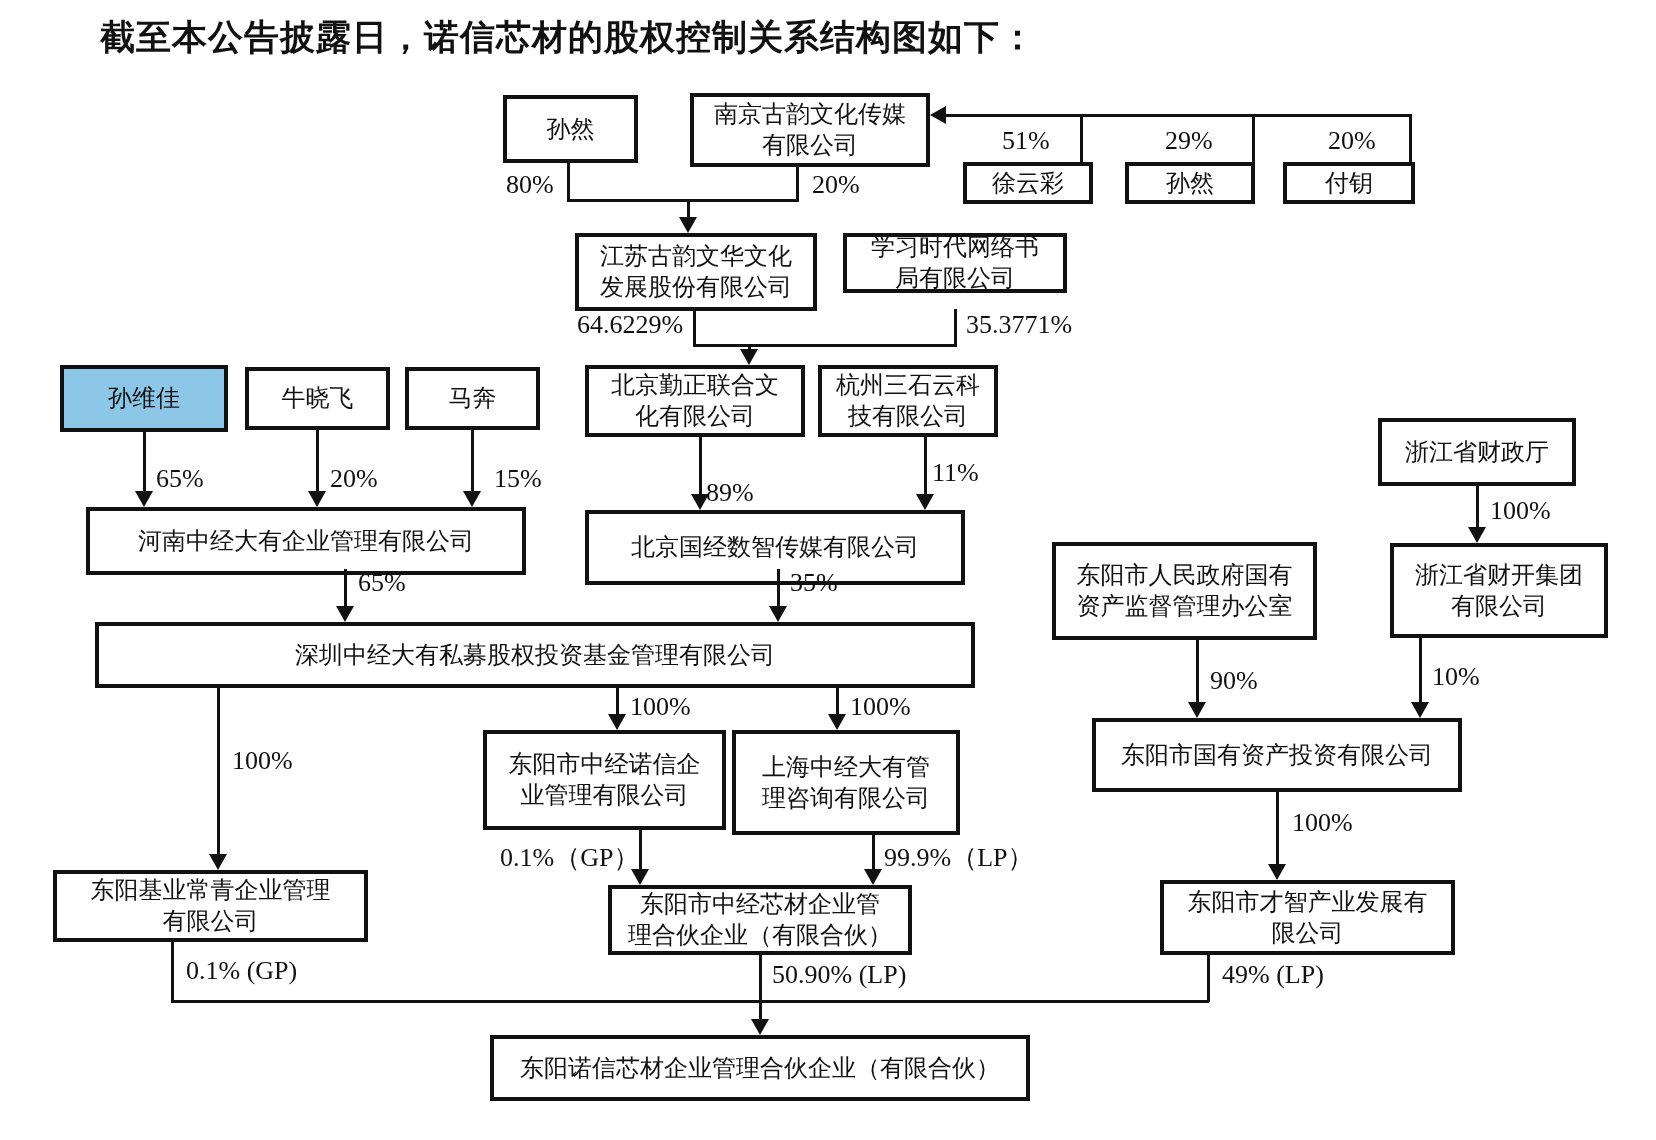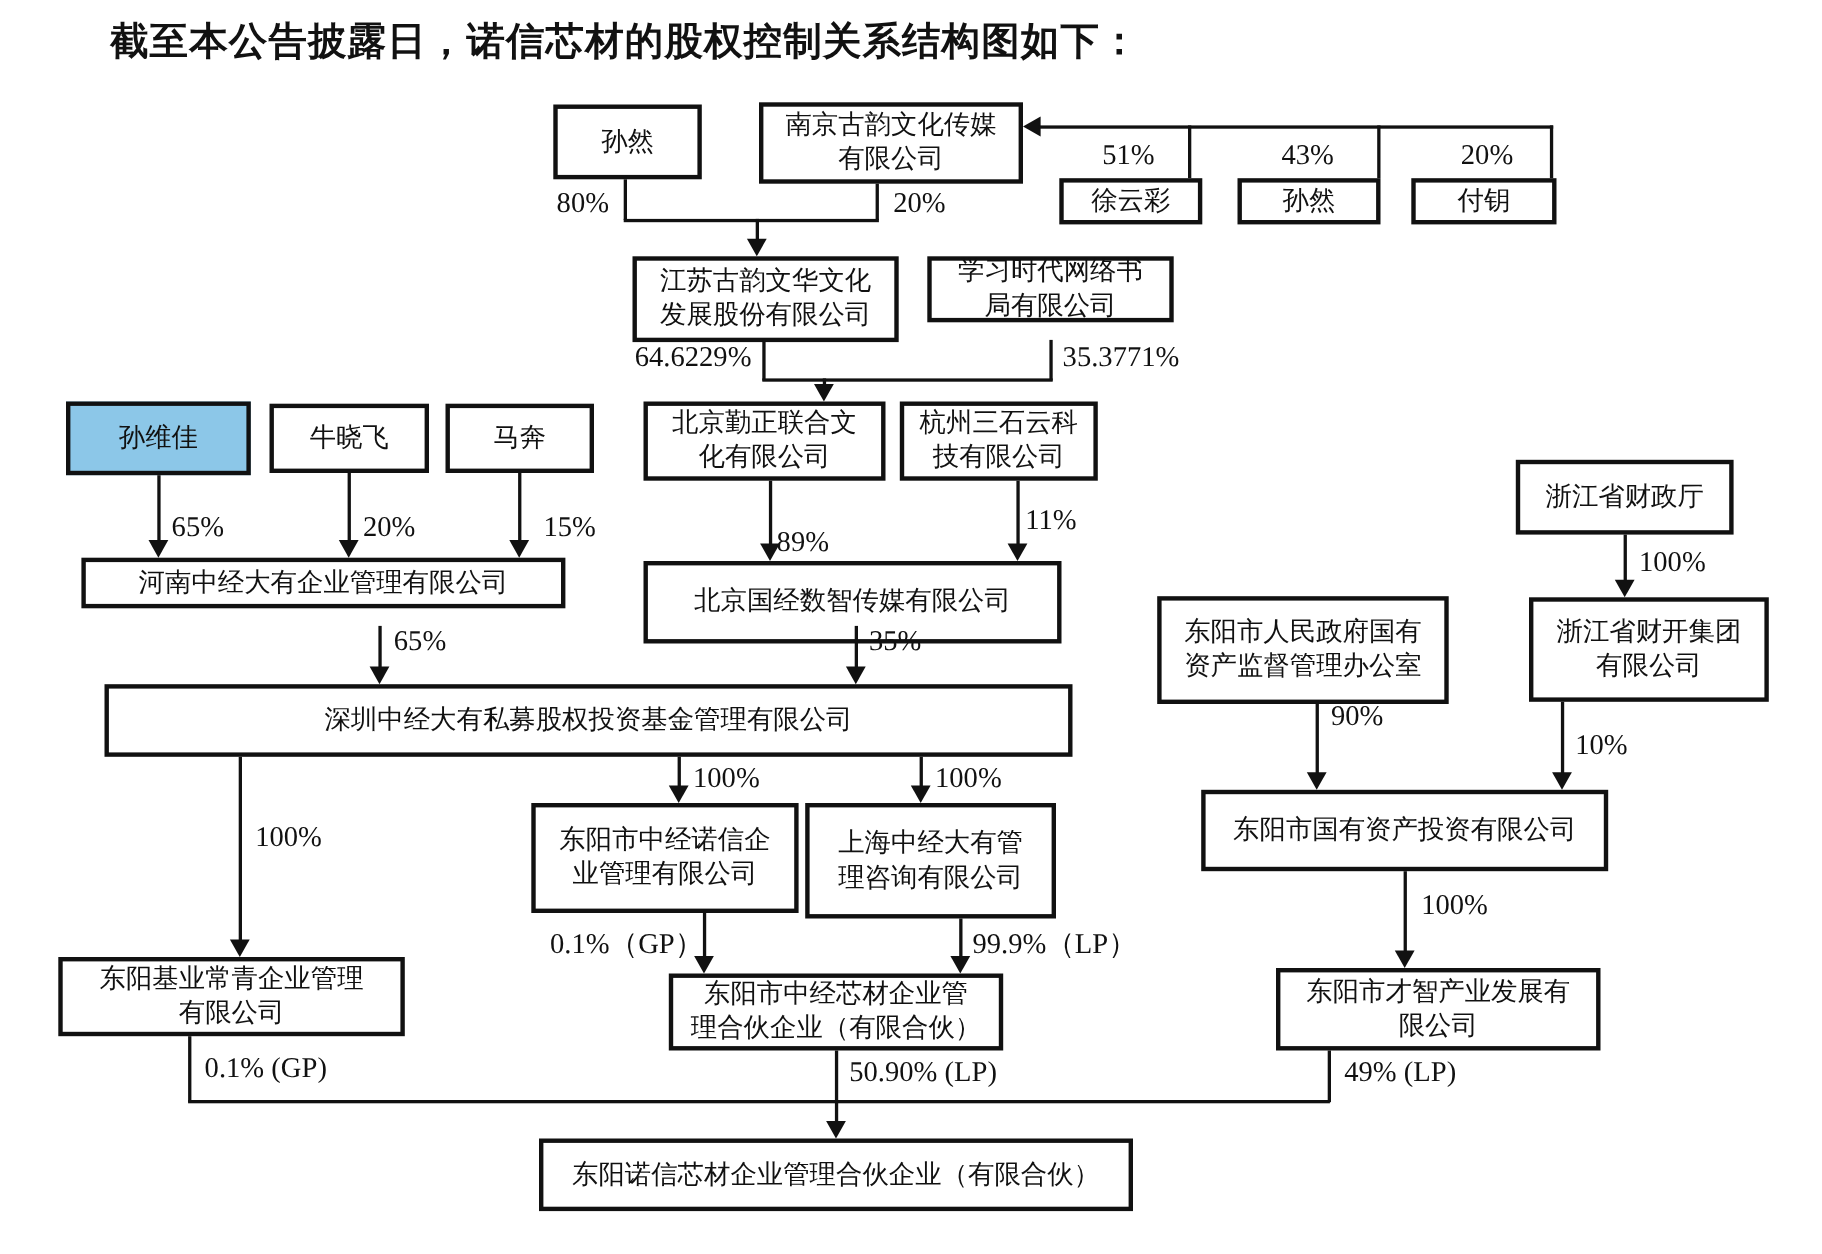--- a/index.html
+++ b/index.html
@@ -37,21 +37,21 @@
 
   <div class="node" style="left: 60px; top: 365px; width: 168px; height: 67px; background-color: rgb(140, 199, 232);">孙维佳</div>
   <div class="node" style="left:245px;top:367px;width:145px;height:63px">牛晓飞</div>
   <div class="node" style="left:585px;top:365px;width:220px;height:72px">北京勤正联合文
 化有限公司</div>
   <div class="node" style="left:405px;top:367px;width:135px;height:63px">马奔</div>
   <div class="node" style="left:1378px;top:418px;width:198px;height:68px">浙江省财政厅</div>
   <div class="node" style="left:818px;top:365px;width:180px;height:72px">杭州三石云科
 技有限公司</div>
 
-  <div class="node" style="left:74px;top:507px;width:440px;height:46px">河南中经大有企业管理有限公司</div>
+  <div class="node" style="left:86px;top:507px;width:440px;height:68px">河南中经大有企业管理有限公司</div>
   <div class="node" style="left:585px;top:510px;width:380px;height:75px">北京国经数智传媒有限公司</div>
   <div class="node" style="left:1052px;top:542px;width:265px;height:98px">东阳市人民政府国有
 资产监督管理办公室</div>
   <div class="node" style="left:1390px;top:543px;width:218px;height:95px">浙江省财开集团
 有限公司</div>
 
   <div class="node" style="left:95px;top:622px;width:880px;height:66px">深圳中经大有私募股权投资基金管理有限公司</div>
   <div class="node" style="left:1092px;top:718px;width:370px;height:74px">东阳市国有资产投资有限公司</div>
 
   <div class="node" style="left:53px;top:870px;width:315px;height:72px">东阳基业常青企业管理
@@ -128,33 +128,33 @@
 
   <div class="vl" style="left:171px;top:942px;height:60px"></div>
   <div class="vl" style="left:1207px;top:955px;height:47px"></div>
   <div class="hl" style="left:171px;top:1000px;width:1038px"></div>
   <div class="vl" style="left:759px;top:955px;height:66px"></div>
   <div class="ad" style="left:751px;top:1019px"></div>
 
   <div class="plabel" style="left:506px;top:170px">80%</div>
   <div class="plabel" style="left:812px;top:170px">20%</div>
   <div class="plabel" style="left:1002px;top:126px">51%</div>
-  <div class="plabel" style="left:1165px;top:126px">43%</div>
+  <div class="plabel" style="left:1165px;top:126px">29%</div>
   <div class="plabel" style="left:1328px;top:126px">20%</div>
   <div class="plabel" style="left:577px;top:310px">64.6229%</div>
   <div class="plabel" style="left:966px;top:310px">35.3771%</div>
   <div class="plabel" style="left:156px;top:464px">65%</div>
   <div class="plabel" style="left:330px;top:464px">20%</div>
   <div class="plabel" style="left:494px;top:464px">15%</div>
   <div class="plabel" style="left:706px;top:478px">89%</div>
   <div class="plabel" style="left:932px;top:458px">11%</div>
   <div class="plabel" style="left:1490px;top:496px">100%</div>
   <div class="plabel" style="left:358px;top:568px">65%</div>
   <div class="plabel" style="left:790px;top:568px">35%</div>
-  <div class="plabel" style="left:1210px;top:636px">90%</div>
+  <div class="plabel" style="left:1210px;top:666px">90%</div>
   <div class="plabel" style="left:1432px;top:662px">10%</div>
   <div class="plabel" style="left:232px;top:746px">100%</div>
   <div class="plabel" style="left:630px;top:692px">100%</div>
   <div class="plabel" style="left:850px;top:692px">100%</div>
   <div class="plabel" style="left:1292px;top:808px">100%</div>
   <div class="plabel" style="left:500px;top:840px">0.1%（GP）</div>
   <div class="plabel" style="left:884px;top:840px">99.9%（LP）</div>
   <div class="plabel" style="left:186px;top:956px">0.1% (GP)</div>
   <div class="plabel" style="left:772px;top:960px">50.90% (LP)</div>
   <div class="plabel" style="left:1222px;top:960px">49% (LP)</div>

